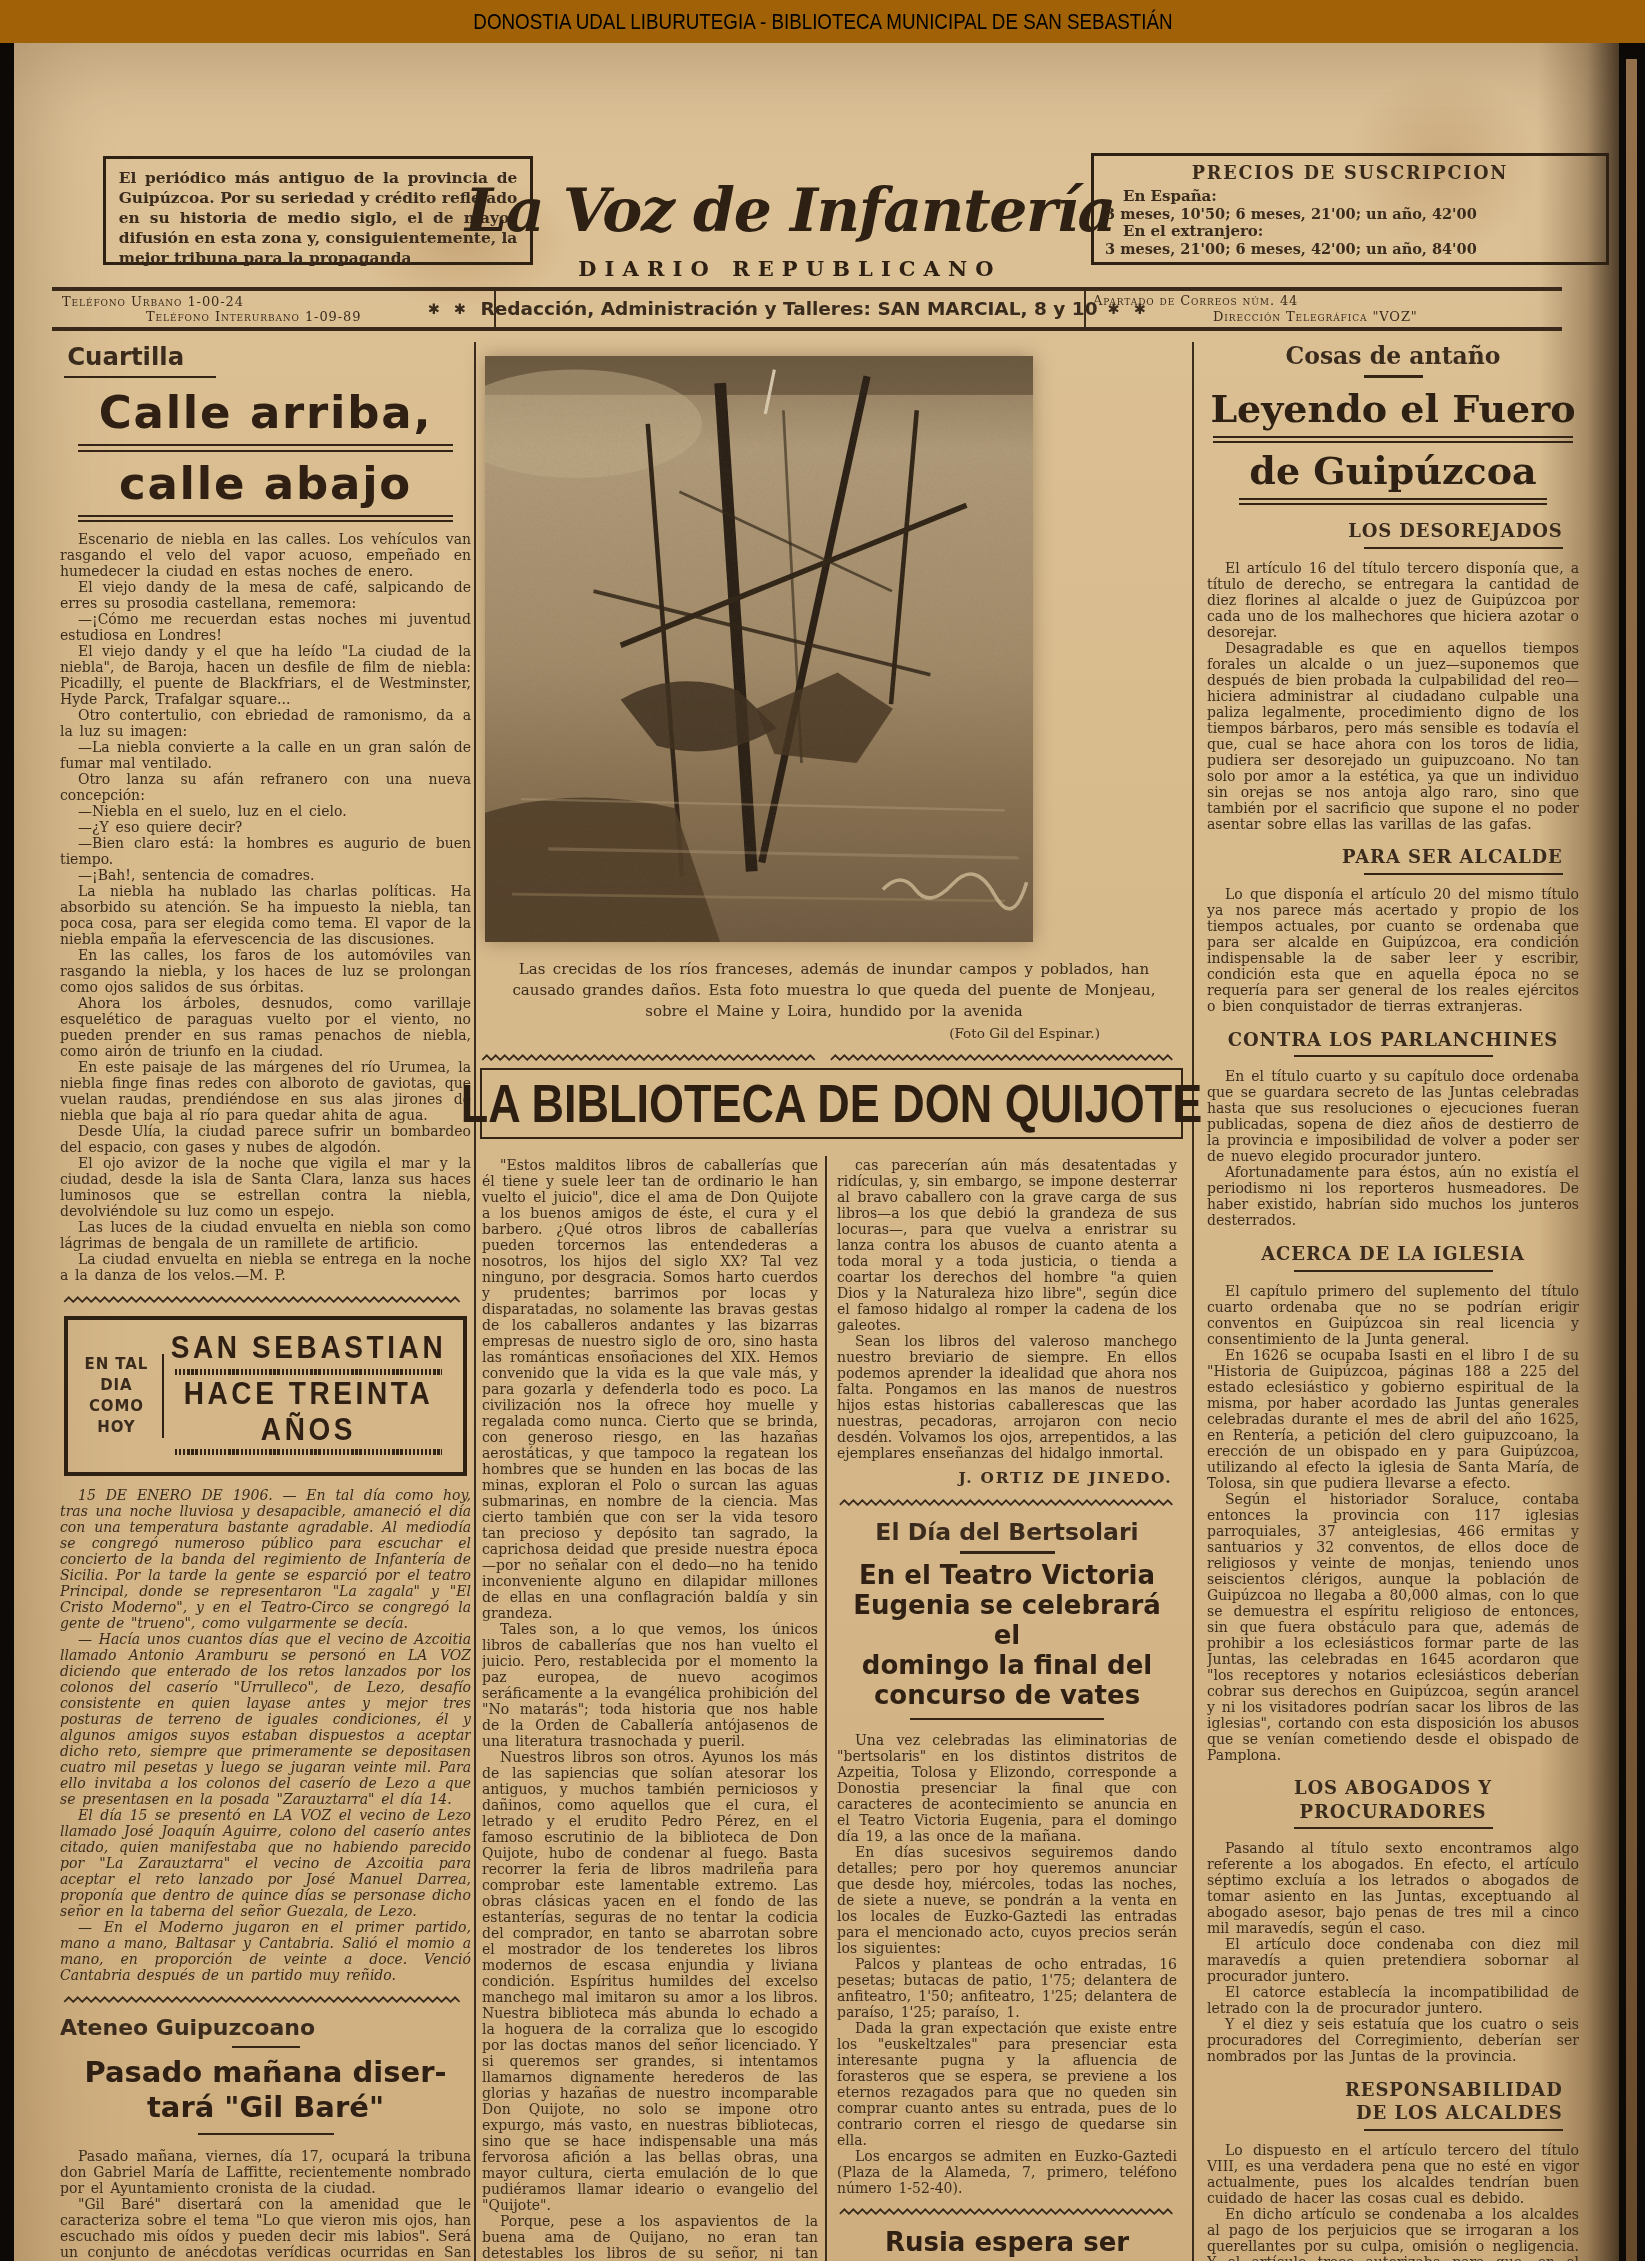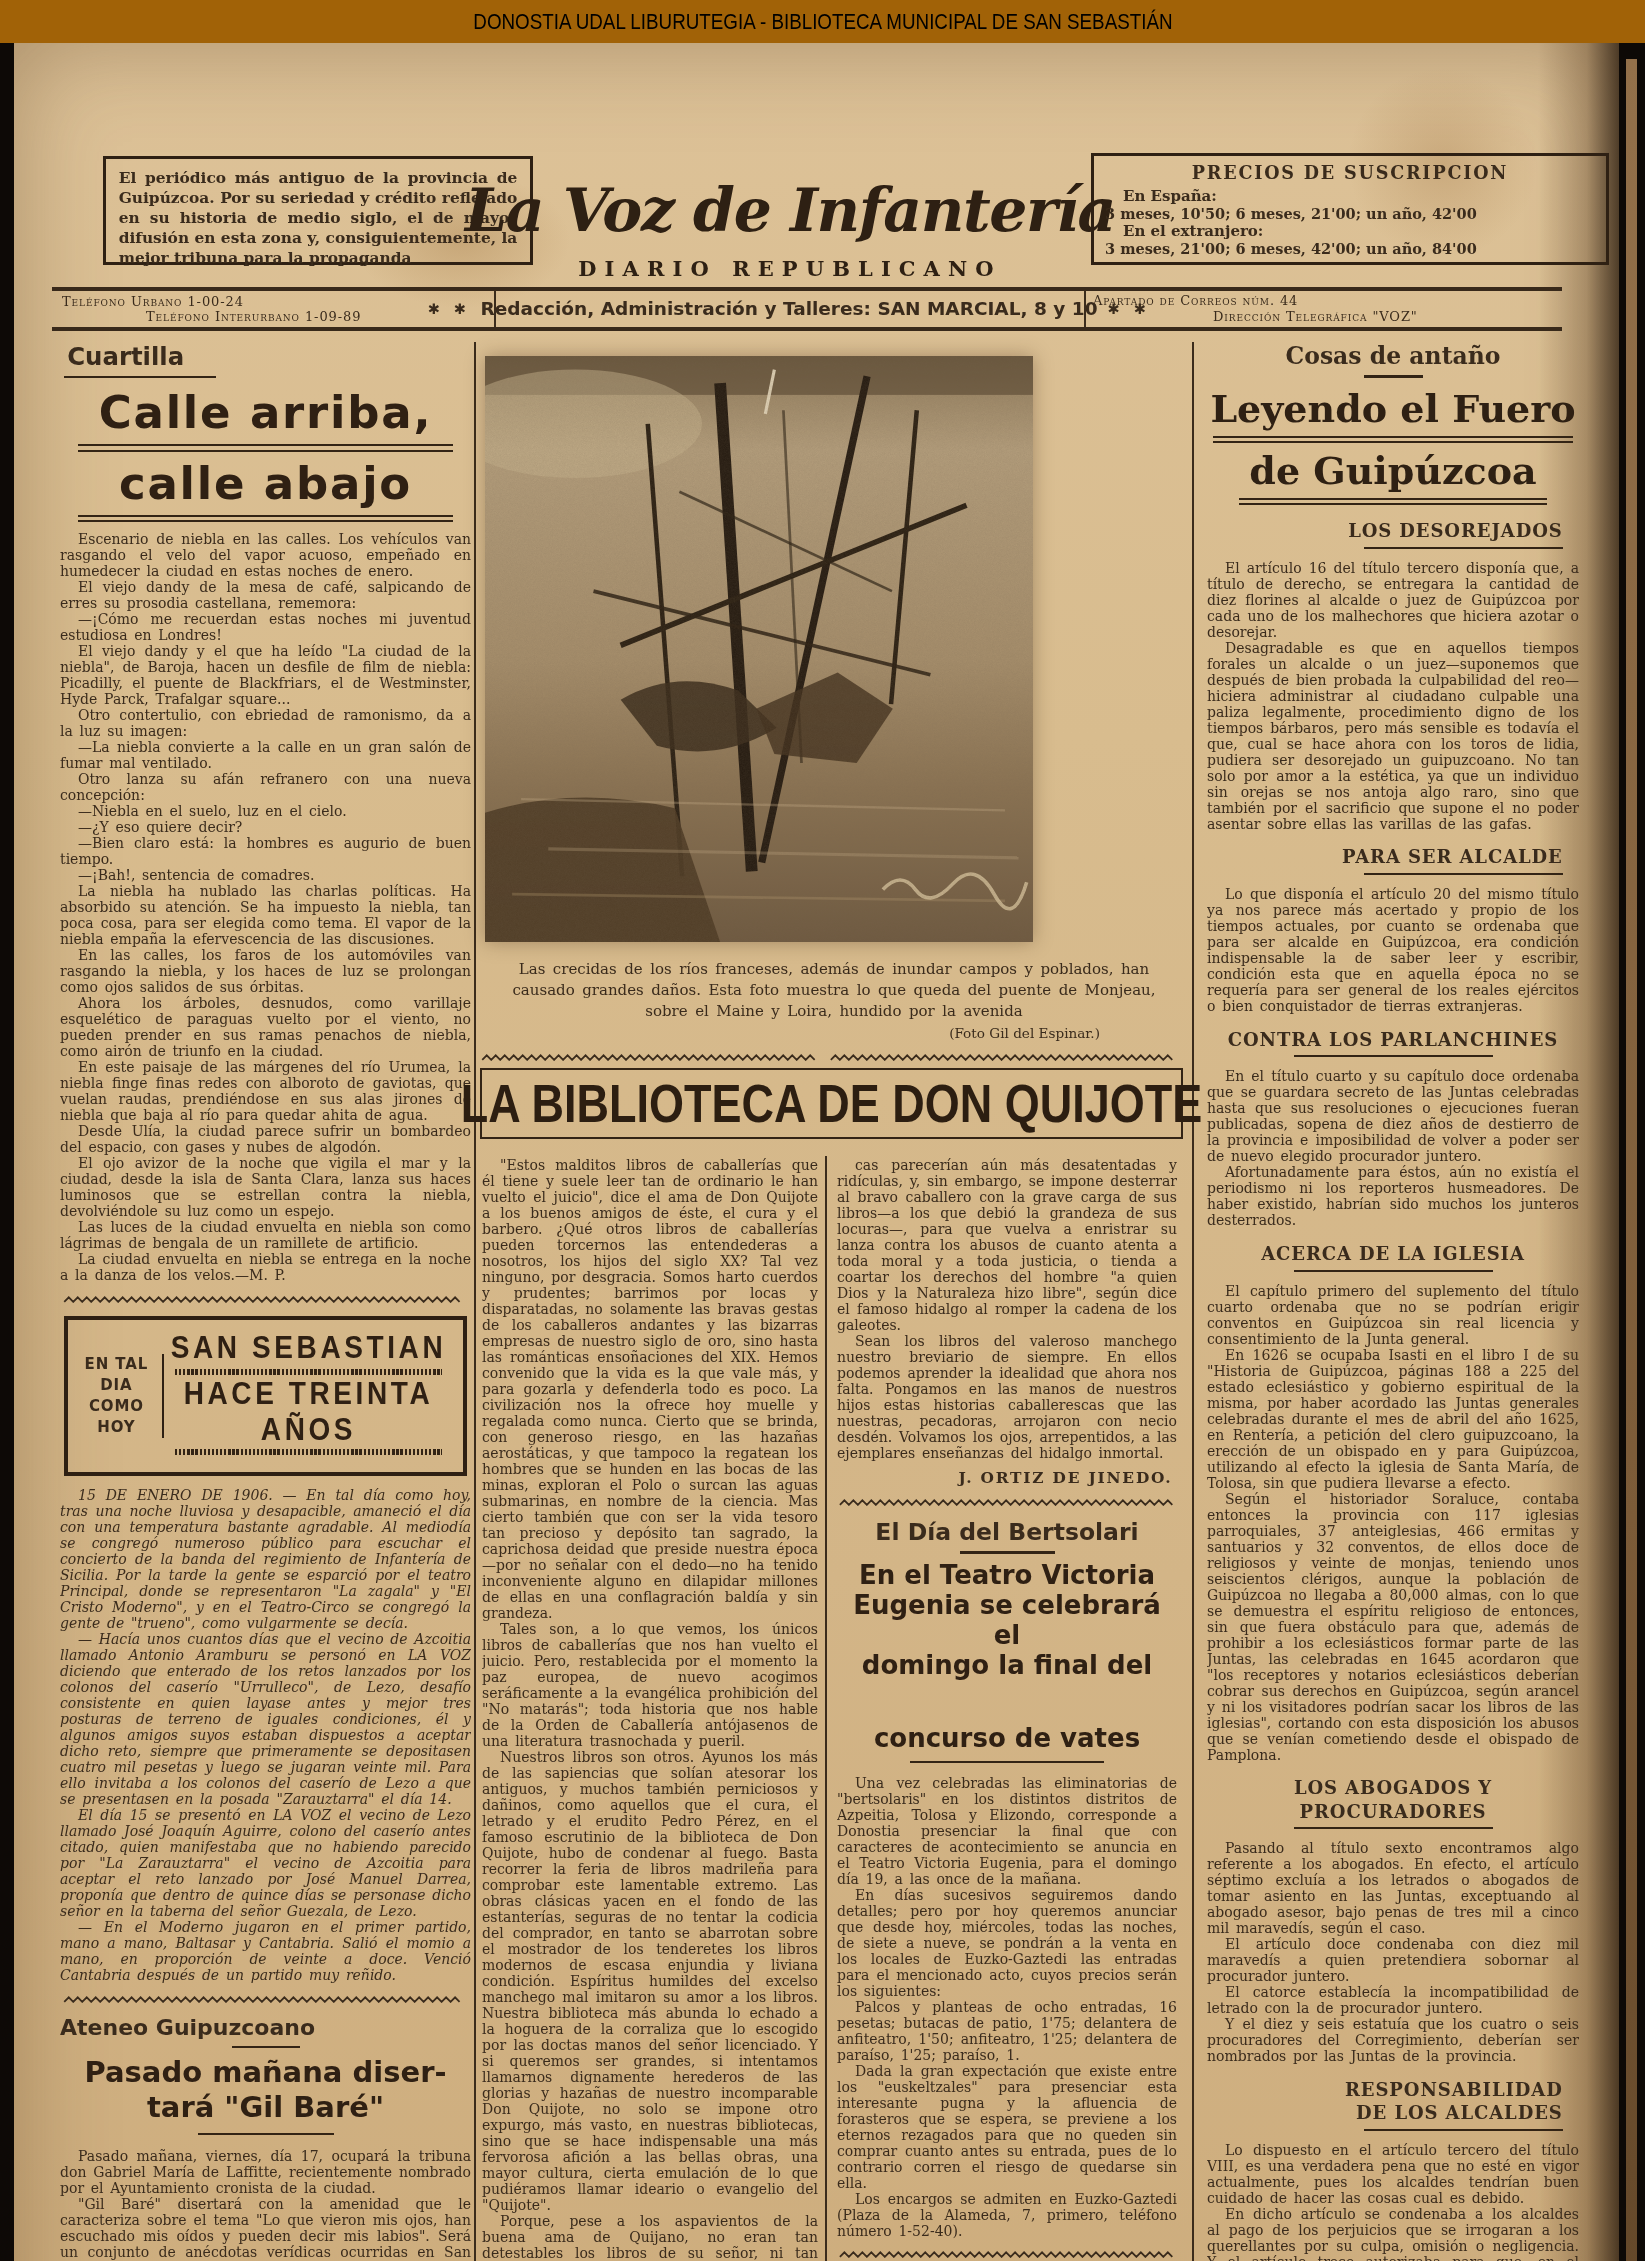--- a/index.html
+++ b/index.html
@@ -351,21 +351,21 @@
   <div class="zigzag"><svg width="338" height="7.2" viewBox="0 0 748 16">
         <path d="M2 13 l10 -10 l10 10 l10 -10 l10 10 l10 -10 l10 10 l10 -10 l10 10 l10 -10 l10 10 l10 -10 l10 10 l10 -10 l10 10 l10 -10 l10 10 l10 -10 l10 10 l10 -10 l10 10 l10 -10 l10 10 l10 -10 l10 10 l10 -10 l10 10 l10 -10 l10 10 l10 -10 l10 10 l10 -10 l10 10 l10 -10 l10 10 l10 -10 l10 10 l10 -10 l10 10 l10 -10 l10 10 l10 -10 l10 10 l10 -10 l10 10 l10 -10 l10 10 l10 -10 l10 10 l10 -10 l10 10 l10 -10 l10 10 l10 -10 l10 10 l10 -10 l10 10 l10 -10 l10 10 l10 -10 l10 10 l10 -10 l10 10 l10 -10 l10 10 l10 -10 l10 10 l10 -10 l10 10 l10 -10 l10 10 l10 -10 l10 10 l10 -10 l10 10" fill="none" stroke="#3a2b1c" stroke-width="4"></path>
       </svg></div>
 
   <h3 class="bert-kicker">El Día del Bertsolari</h3>
   <div class="ctr-rule" style="width:95px"></div>
   <div class="bert-head">
       <span style="display: block;">En el Teatro Victoria</span>
       <span style="display: block;">Eugenia se celebrará el</span>
       <span style="display: block;">domingo la final del</span>
-      <span style="display: block; margin-top: 43px;">concurso de vates</span>
+      <span style="display: block;">concurso de vates</span>
     </div>
   <div class="ctr-rule" style="width:194px;margin:8.1px auto 11.8px"></div>
   <div class="paras">
       <p>Una vez celebradas las eliminatorias de "bertsolaris" en los distintos distritos de Azpeitia, Tolosa y Elizondo, corresponde a Donostia presenciar la final que con caracteres de acontecimiento se anuncia en el Teatro Victoria Eugenia, para el domingo día 19, a las once de la mañana.</p>
       <p>En días sucesivos seguiremos dando detalles; pero por hoy queremos anunciar que desde hoy, miércoles, todas las noches, de siete a nueve, se pondrán a la venta en los locales de Euzko-Gaztedi las entradas para el mencionado acto, cuyos precios serán los siguientes:</p>
       <p>Palcos y planteas de ocho entradas, 16 pesetas; butacas de patio, 1'75; delantera de anfiteatro, 1'50; anfiteatro, 1'25; delantera de paraíso, 1'25; paraíso, 1.</p>
       <p>Dada la gran expectación que existe entre los "euskeltzales" para presenciar esta interesante pugna y la afluencia de forasteros que se espera, se previene a los eternos rezagados para que no queden sin comprar cuanto antes su entrada, pues de lo contrario corren el riesgo de quedarse sin ella.</p>
       <p>Los encargos se admiten en Euzko-Gaztedi (Plaza de la Alameda, 7, primero, teléfono número 1-52-40).</p>
     </div>
 

